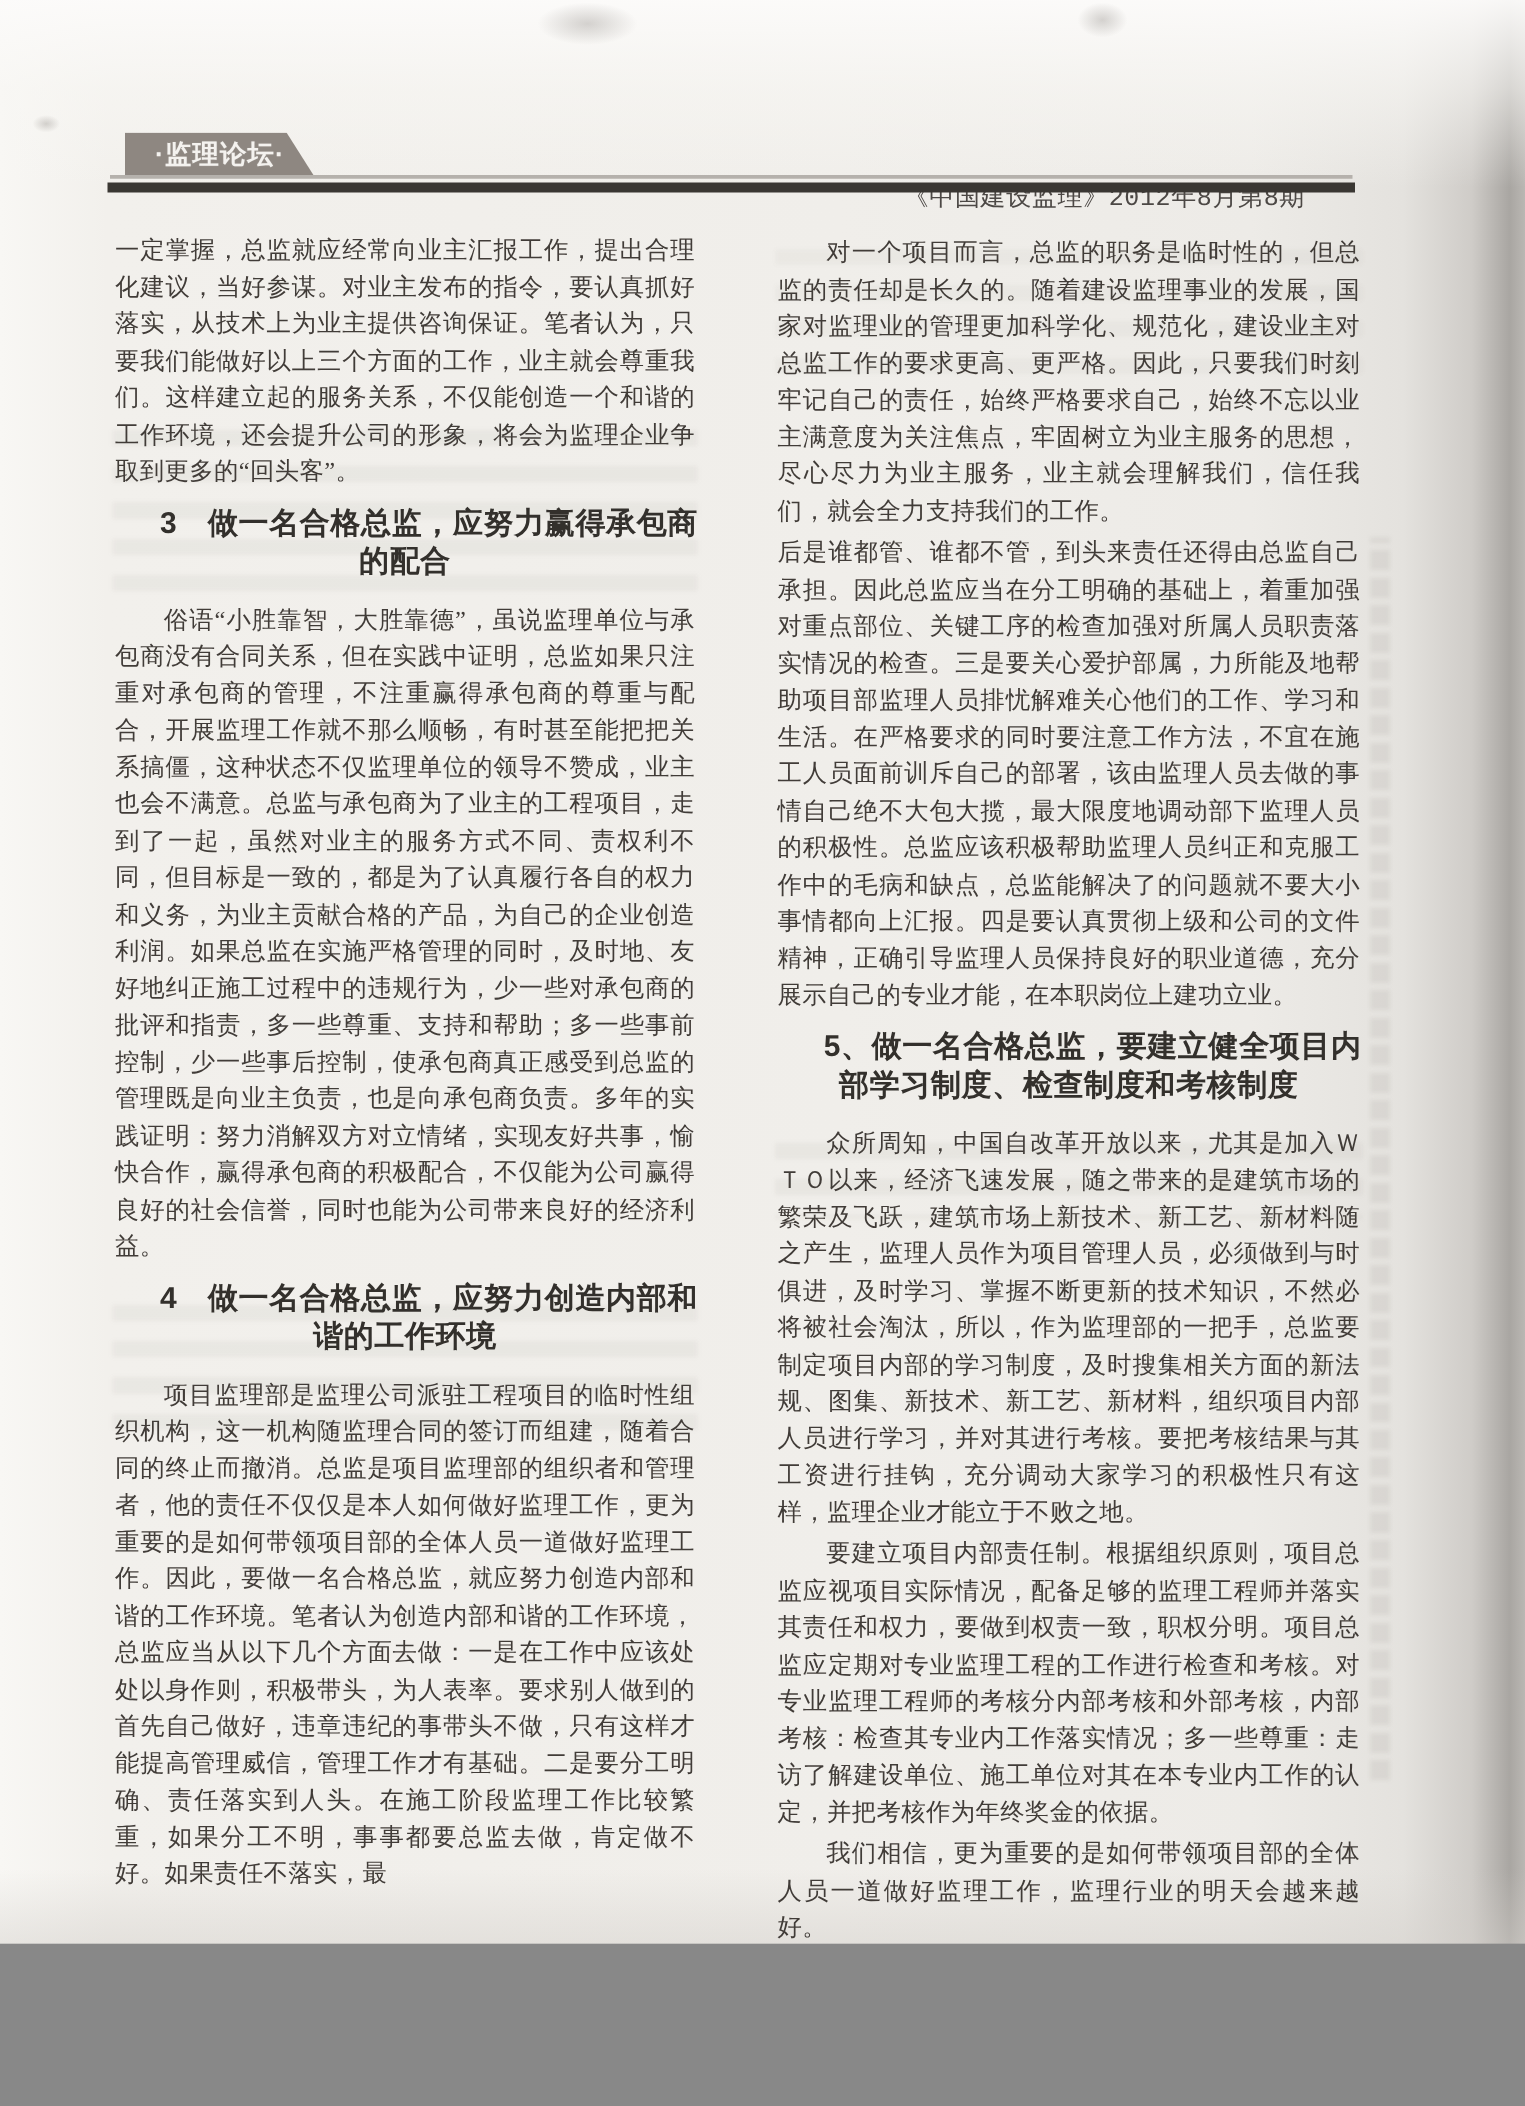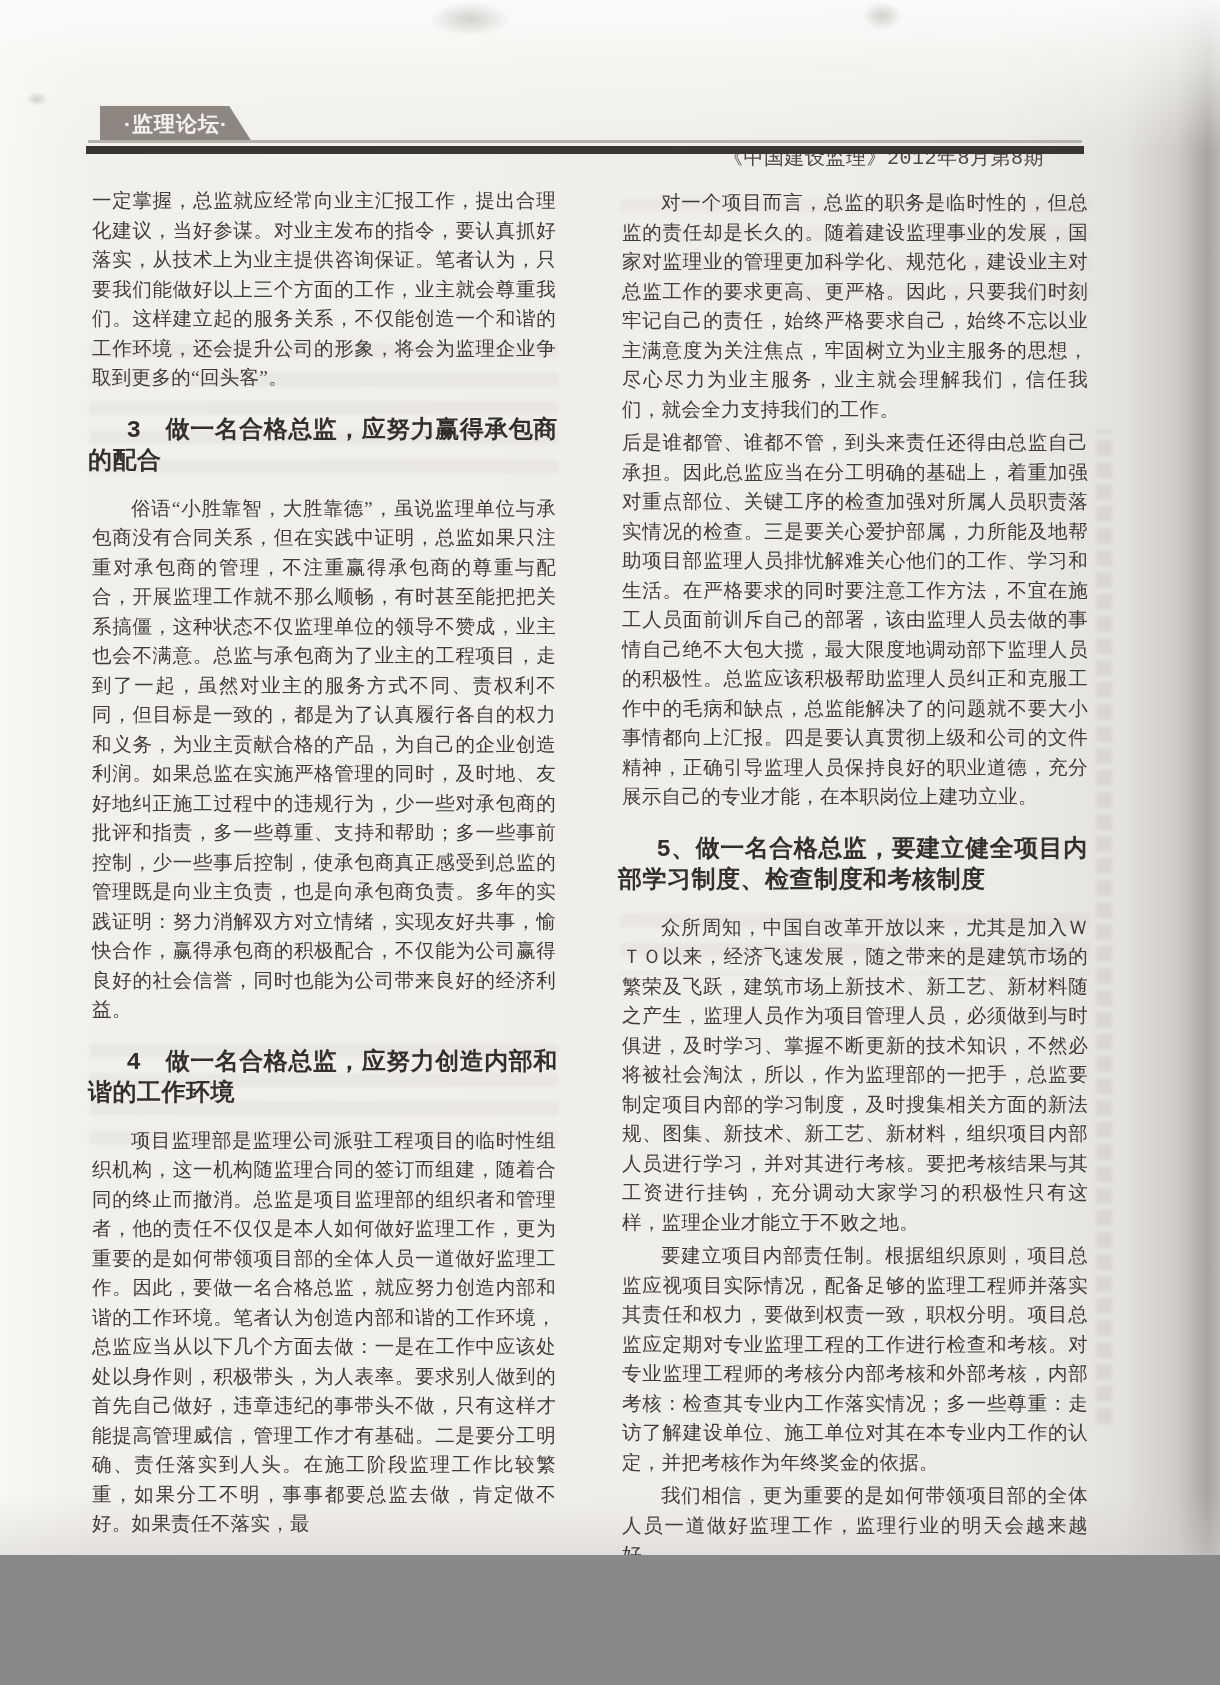--- a/index.html
+++ b/index.html
@@ -28,24 +28,24 @@
   .rule-thin{position:absolute;left:88px;top:140px;width:994px;height:2.5px;background:#b5b1ac;}
   .rule-thick{position:absolute;left:86px;top:146px;width:998px;height:7.5px;background:#3a3733;}
   
   .col{position:absolute;top:182px;width:472px;color:#413c38;
        font-size:19.5px;line-height:29.5px;letter-spacing:.3px;text-align:justify;}
   .col-left{left:88px;}
   .col-right{left:618px;width:474px;}
   .para{margin:4px;}
   .para.indent{text-indent:2em;}
   .head{
-    font-family:Liberation Mono, monospace;
+    font-family:Liberation Sans, sans-serif;
     font-weight:bold;color:#33302c;font-size:24px;line-height:31.5px;
-    text-indent:1.6em;letter-spacing:.5px;text-align:left;
-    margin:22px 0 16px 0;
+    text-indent:1.6em;letter-spacing:.5px;text-align:center;
+    margin:10px 0 16px 0;
   }
   
   .pagenum{position:absolute;left:95px;top:1583px;font-size:26px;color:#5a5651;
            font-family:"Liberation Sans","DejaVu Sans",sans-serif;font-weight:bold;}
   .logo{
     position:absolute;left:162px;top:1574px;font-size:29px;color:#4e4944;
     font-family:"DejaVu Serif","Liberation Serif",serif;font-style:italic;font-weight:bold;
     transform:skewX(-8deg) rotate(-1deg);letter-spacing:2px;opacity:.85;
   }
   

